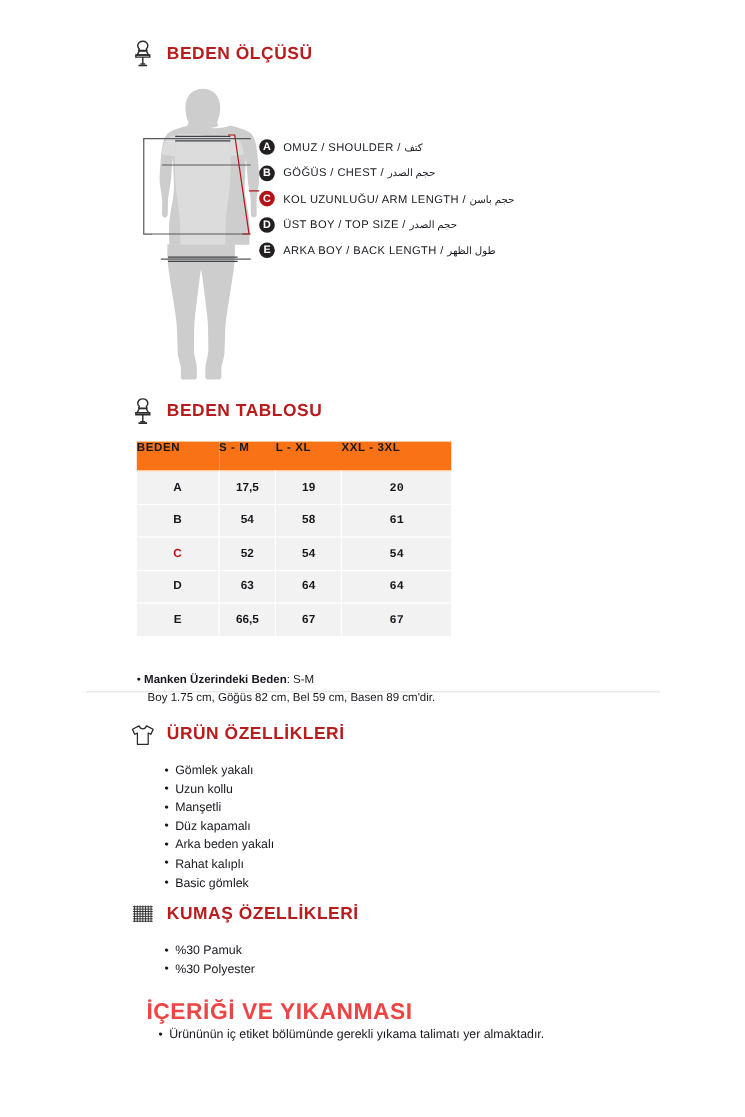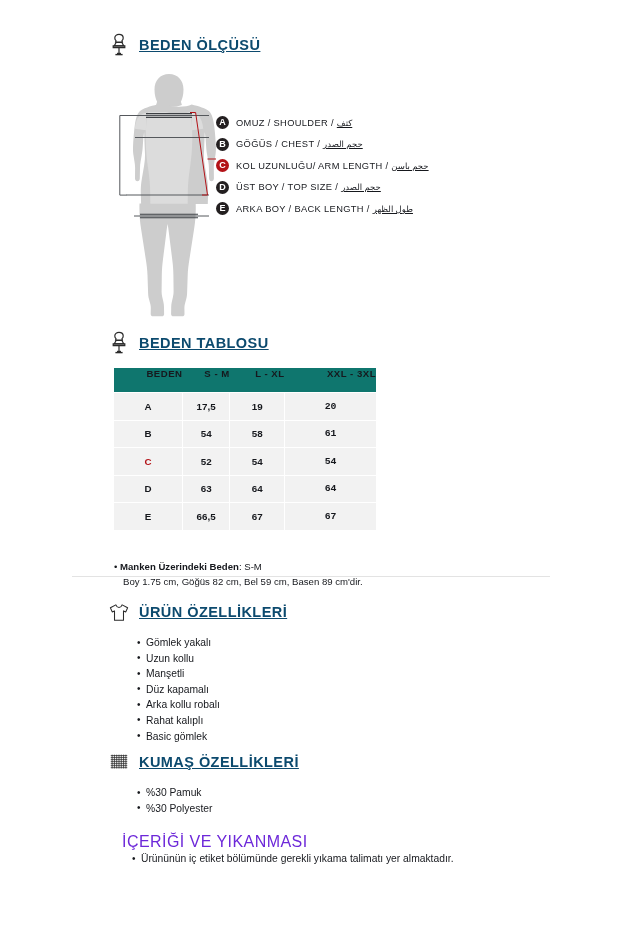--- a/index.html
+++ b/index.html
@@ -26,23 +26,22 @@
   .section-head {
     display: flex;
     align-items: center;
     gap: 9px;
   }
   .section-head h2 {
     margin: 0;
     font-size: 14.5px;
     font-weight: bold;
     letter-spacing: 0.45px;
-    color: #0c4a6e;
+    color: #b91c1c;
     white-space: nowrap;
-    text-decoration: underline;
   }
   .head-icon {
     width: 22px;
     height: 24px;
     display: block;
     flex: none;
   }
 
   
   .block-size-guide {
@@ -93,43 +92,42 @@
   .legend-text {
     font-size: 9.3px;
     letter-spacing: 0.35px;
     color: #16181d;
     white-space: nowrap;
     font-weight: 500;
   }
   .legend-text .ar {
     font-size: 8.5px;
     letter-spacing: 0;
-    text-decoration: underline;
   }
 
   
   .block-size-table {
     position: absolute;
     left: 108px;
     top: 331px;
   }
   table.size-table {
     margin-top: 13px;
     margin-left: 6px;
     border-collapse: collapse;
     width: 262px;
   }
   table.size-table th {
     font-size: 9.6px;
     font-weight: bold;
     letter-spacing: 0.5px;
     color: #16181d;
     padding: 0 0 13px 0;
-    text-align: right;
-    background: #0f766e;
+    text-align: left;
+    background: #f97316;
     border: none;
     white-space: nowrap;
   }
   table.size-table td {
     font-size: 9.8px;
     font-weight: bold;
     color: #16181d;
     text-align: center;
     height: 24.5px;
     background: #f2f2f2;
@@ -189,24 +187,24 @@
     top: 750px;
   }
   
   .block-care {
     position: absolute;
     left: 108px;
     top: 833px;
   }
   .block-care h2 {
     margin: 0;
-    font-size: 16px;
-    font-weight: normal;
+    font-size: 19px;
+    font-weight: bold;
     letter-spacing: 0.45px;
-    color: #6d28d9;
+    color: #ef4444;
     padding-left: 14px;
   }
 
   ul.bullets {
     list-style: none;
     margin: 11px 0 0 0;
     padding: 0 0 0 29px;
   }
   ul.bullets li {
     font-size: 10.3px;
@@ -390,21 +388,21 @@
       <svg class="head-icon" viewBox="0 0 24 24">
         <path d="M8.6 4.2 2.6 7.3l2 4.6 2.5-1.1V21h9.8V10.8l2.5 1.1 2-4.6-6-3.1c-.6 1.7-2 2.8-3.4 2.8s-2.8-1.1-3.4-2.8z" fill="none" stroke="#2b2b2b" stroke-width="1.15" stroke-linejoin="round"></path>
       </svg>
       <h2>ÜRÜN ÖZELLİKLERİ</h2>
     </div>
     <ul class="bullets">
       <li>Gömlek yakalı</li>
       <li>Uzun kollu</li>
       <li>Manşetli</li>
       <li>Düz kapamalı</li>
-      <li>Arka kollu robalı</li>
+      <li>Arka beden yakalı</li>
       <li>Rahat kalıplı</li>
       <li>Basic gömlek</li>
     </ul>
   </section>
 
   <section class="block-fabric">
     <div class="section-head">
       <svg class="head-icon" viewBox="0 0 24 24">
         <g stroke="#2b2b2b" stroke-width="0.85">
           <line x1="3" y1="5" x2="21" y2="5"></line>

